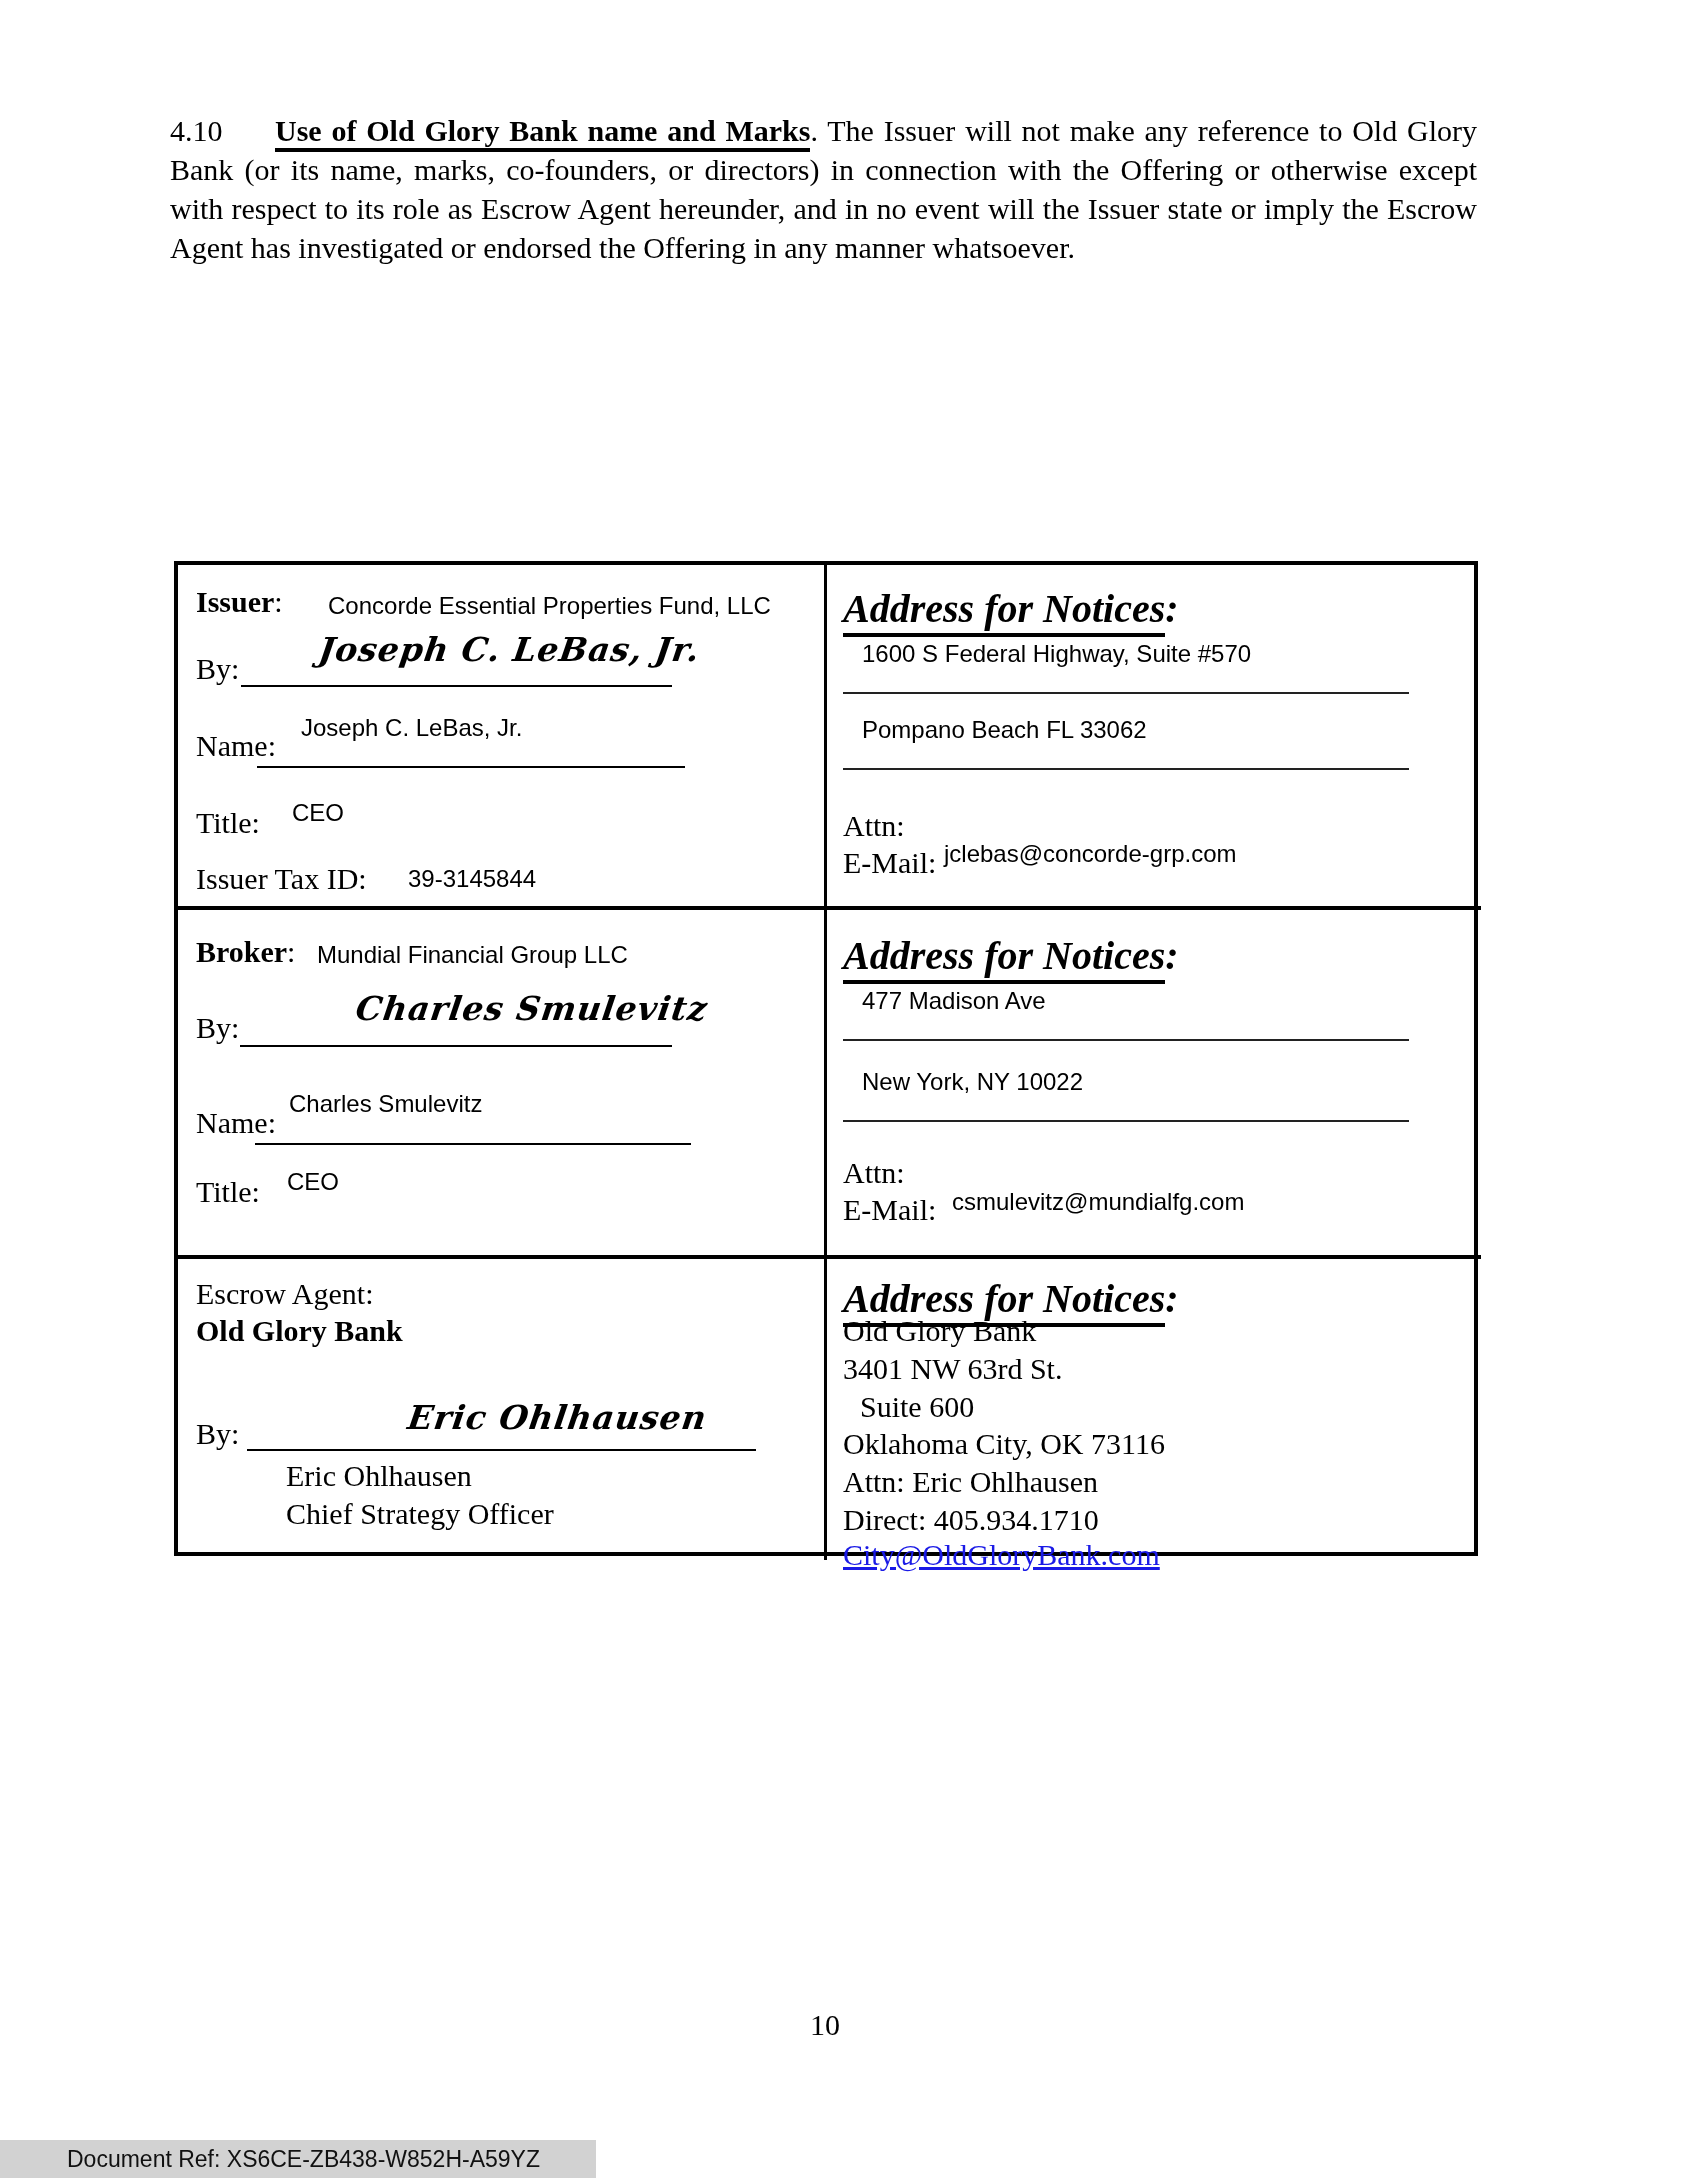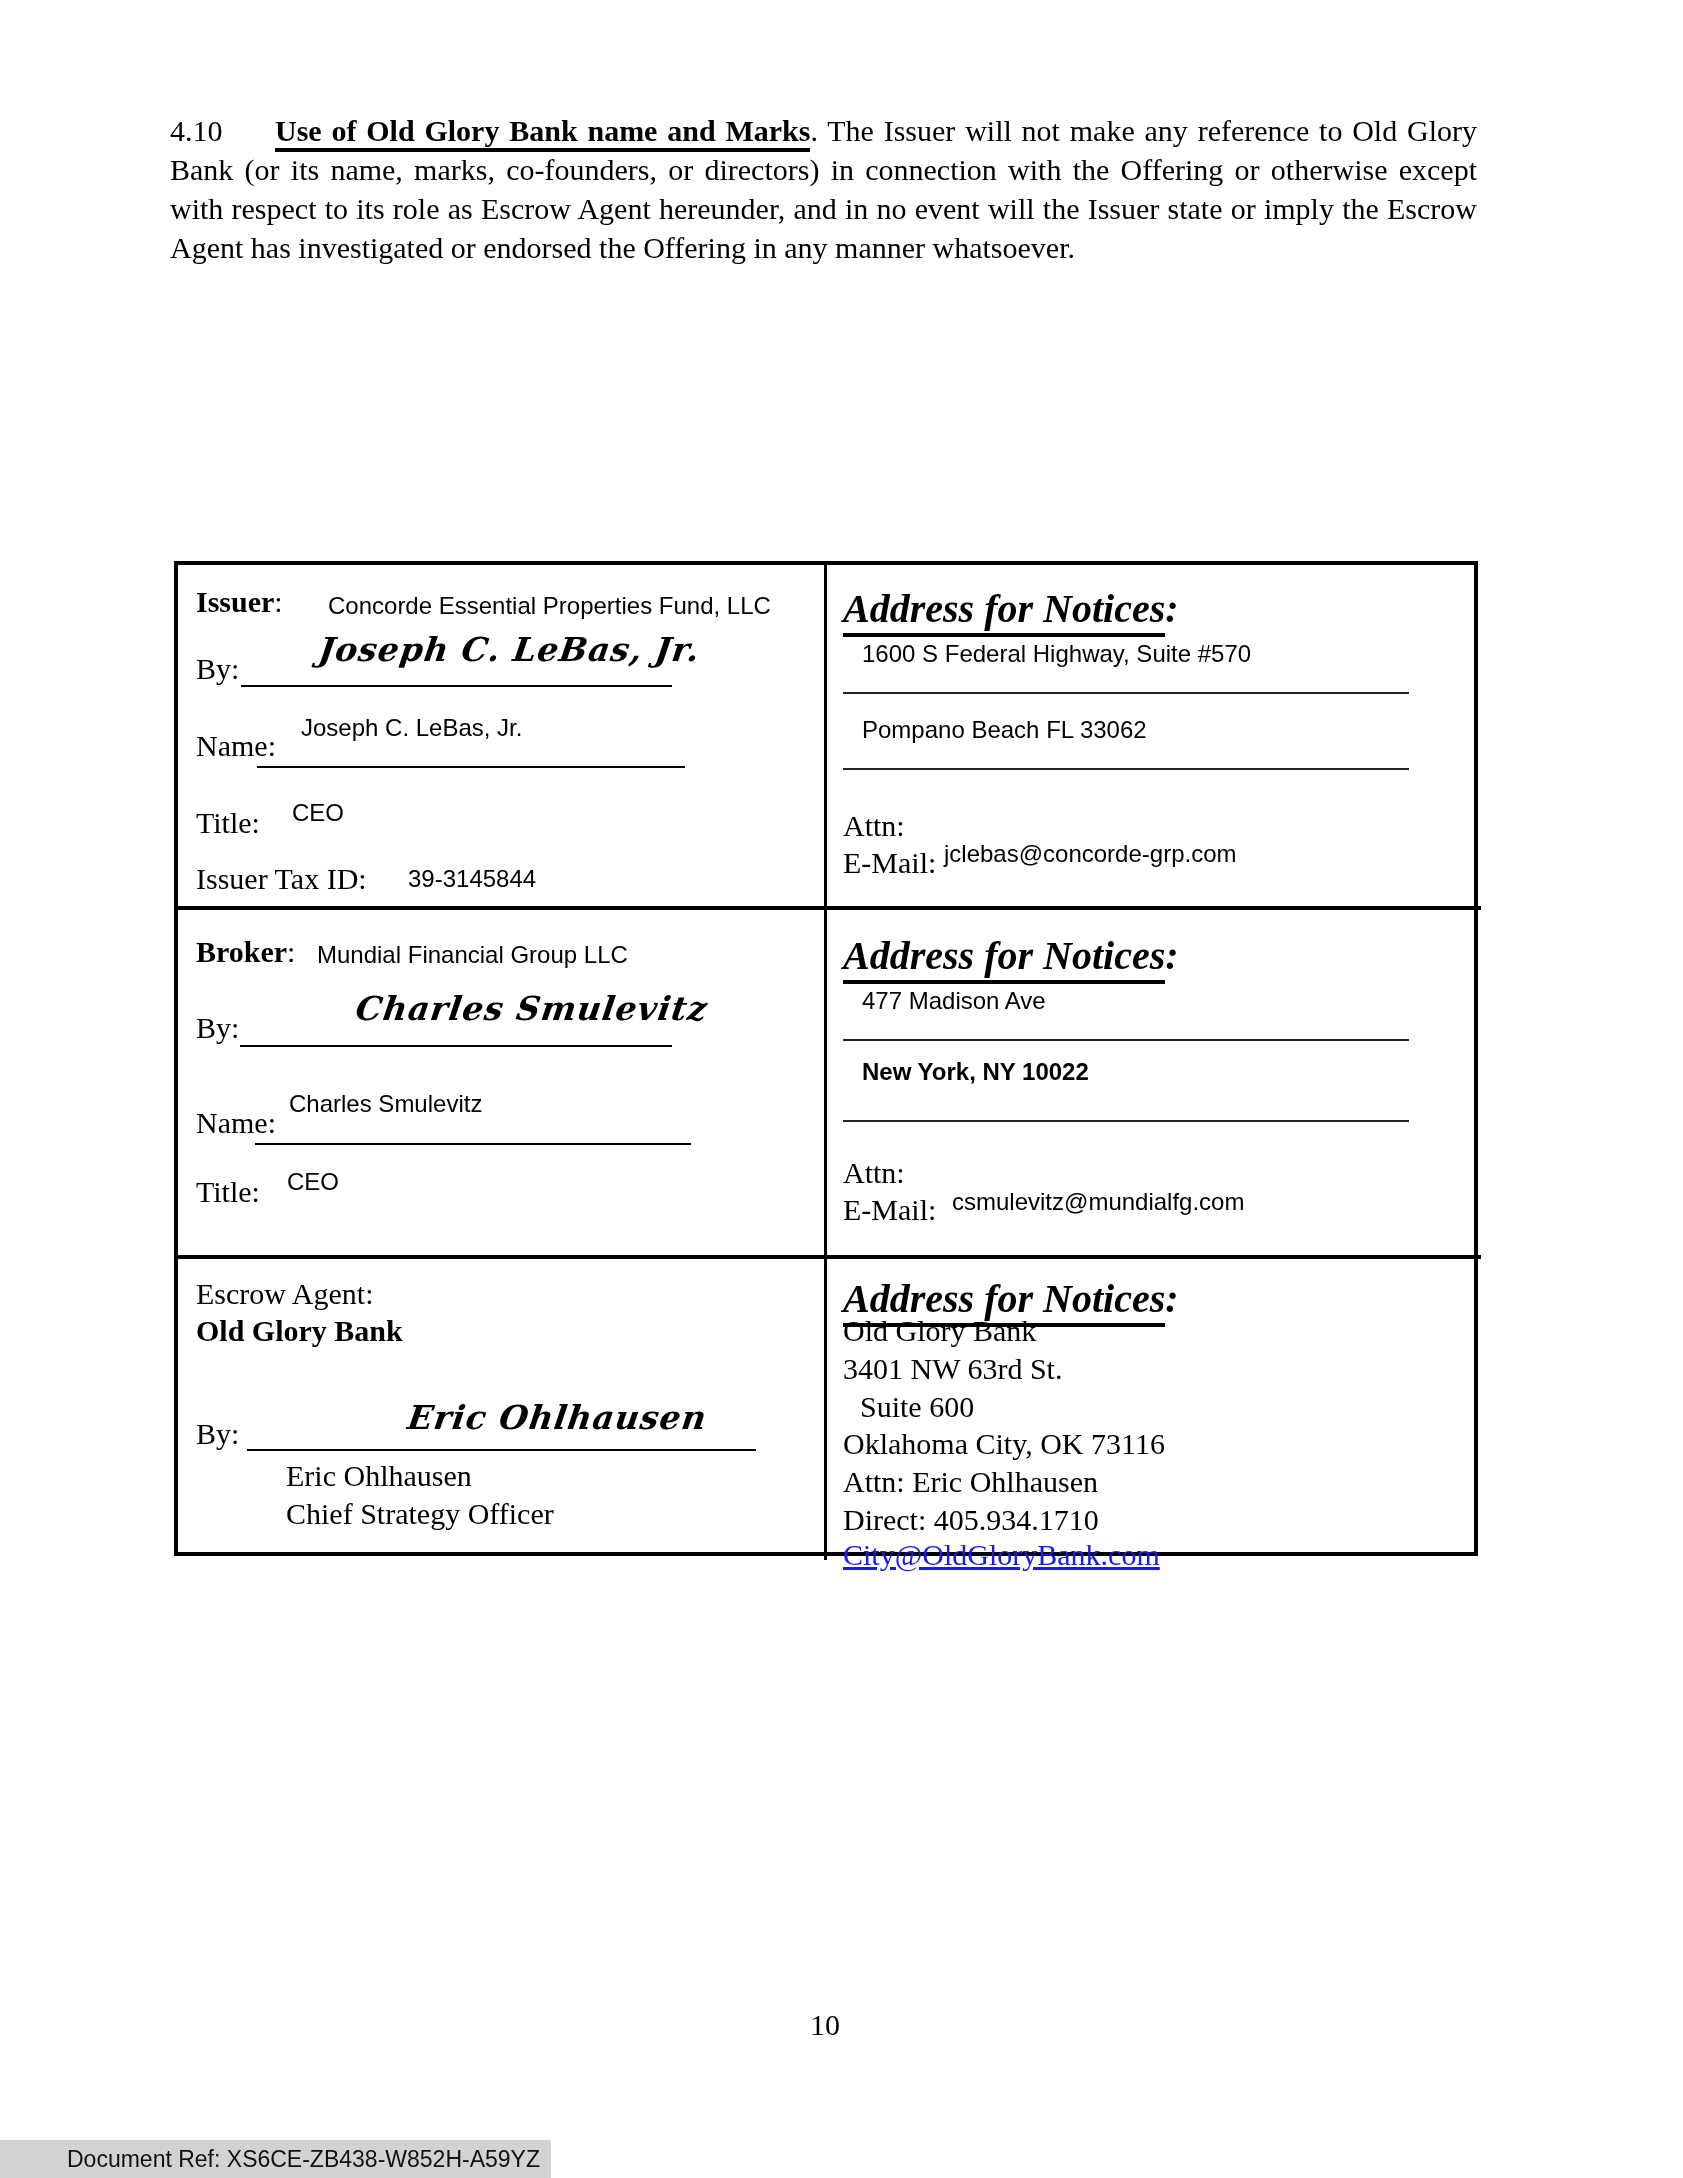--- a/index.html
+++ b/index.html
@@ -34,21 +34,21 @@
   .sigline{position:absolute; height:0; border-top:2px solid #000;}
   .sig{
     font-family:"DejaVu Serif", serif; font-style:italic; font-weight:600;
     font-size:33px; transform:skewX(-8deg); letter-spacing:1px;
   }
   .serifv{font-size:30px;}
   .boldv{font-weight:bold;}
   .link{color:#1a1ae6; text-decoration:underline; font-size:30px;}
   .pageno{position:absolute; font-size:30px;}
   .footerbar{
-    position:absolute; left:0; top:2140px; width:551px; height:38px;
+    position:absolute; left:0; top:2140px; width:596px; height:38px;
     background:#d2d2d2; display:flex; align-items:center;
   }
   .footerbar .ref{
     font-family:"Liberation Sans", sans-serif; font-size:23px; color:#111;
     margin-left:67px; white-space:nowrap;
   }
 </style>
 </head>
 <body>
 
@@ -104,21 +104,21 @@
       <div class="sigline" style="top:233px; left:77px; width:436px;"></div>
 
       <span class="abs lbl" style="top:265px; left:18px;">Title:</span>
       <span class="abs sansv" style="top:258px; left:109px;">CEO</span>
     </div>
 
     <div class="cell row2">
       <span class="abs addr-head" style="top:22px; left:16px;"><span class="ul">Address for Notices</span><span>:</span></span>
       <span class="abs sansv" style="top:77px; left:35px;">477 Madison Ave</span>
       <div class="rule" style="top:129px; left:16px; width:566px;"></div>
-      <span class="abs sansv" style="top:148px; left:35px;font-weight:bold;">New York, NY 10022</span>
+      <span class="abs sansv" style="top:158px; left:35px;">New York, NY 10022</span>
       <div class="rule" style="top:210px; left:16px; width:566px;"></div>
       <span class="abs lbl" style="top:246px; left:16px;">Attn:</span>
       <span class="abs lbl" style="top:283px; left:16px;">E-Mail:</span>
       <span class="abs sansv" style="top:278px; left:125px;">csmulevitz@mundialfg.com</span>
     </div>
 
     <div class="cell left">
       <span class="abs serifv" style="top:18px; left:18px;">Escrow Agent:</span>
       <span class="abs serifv boldv" style="top:55px; left:18px;">Old Glory Bank</span>
 

